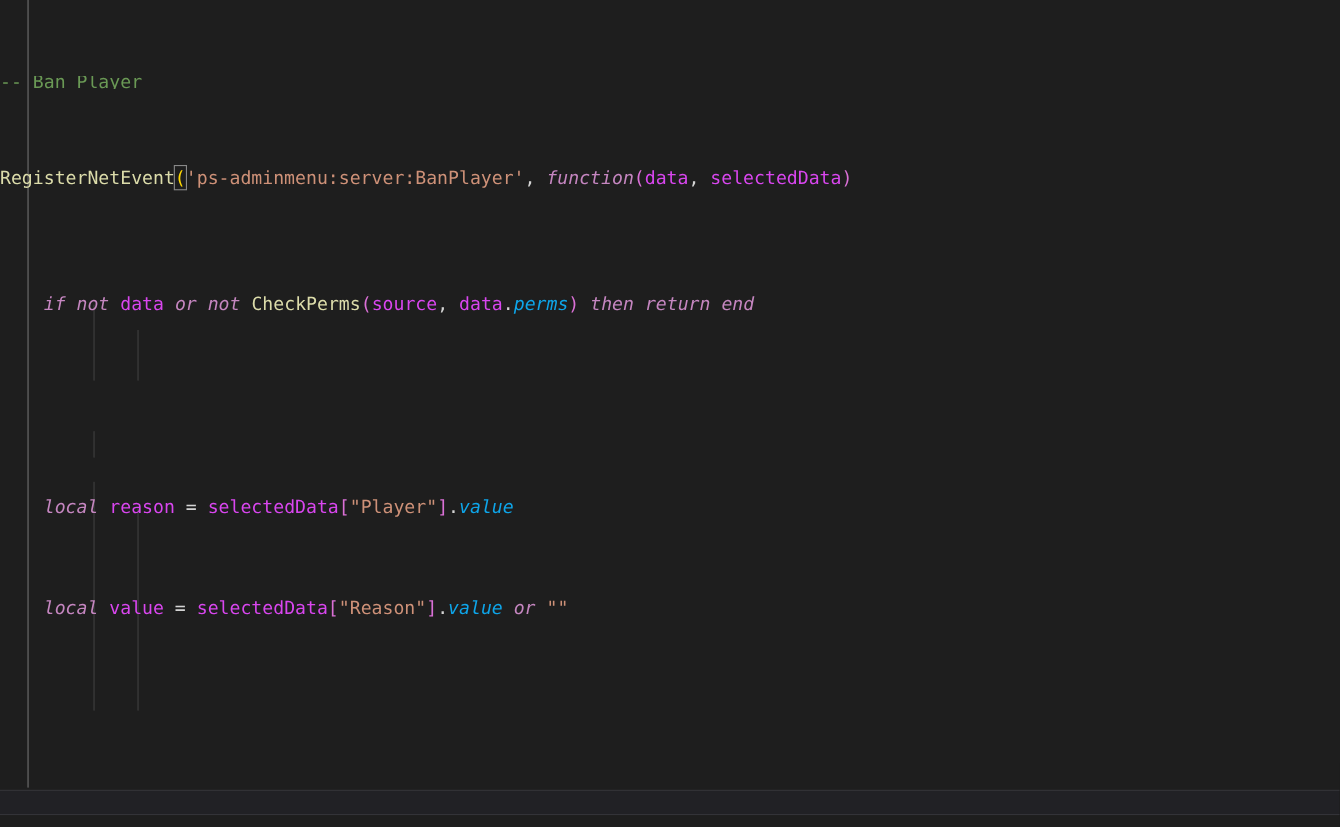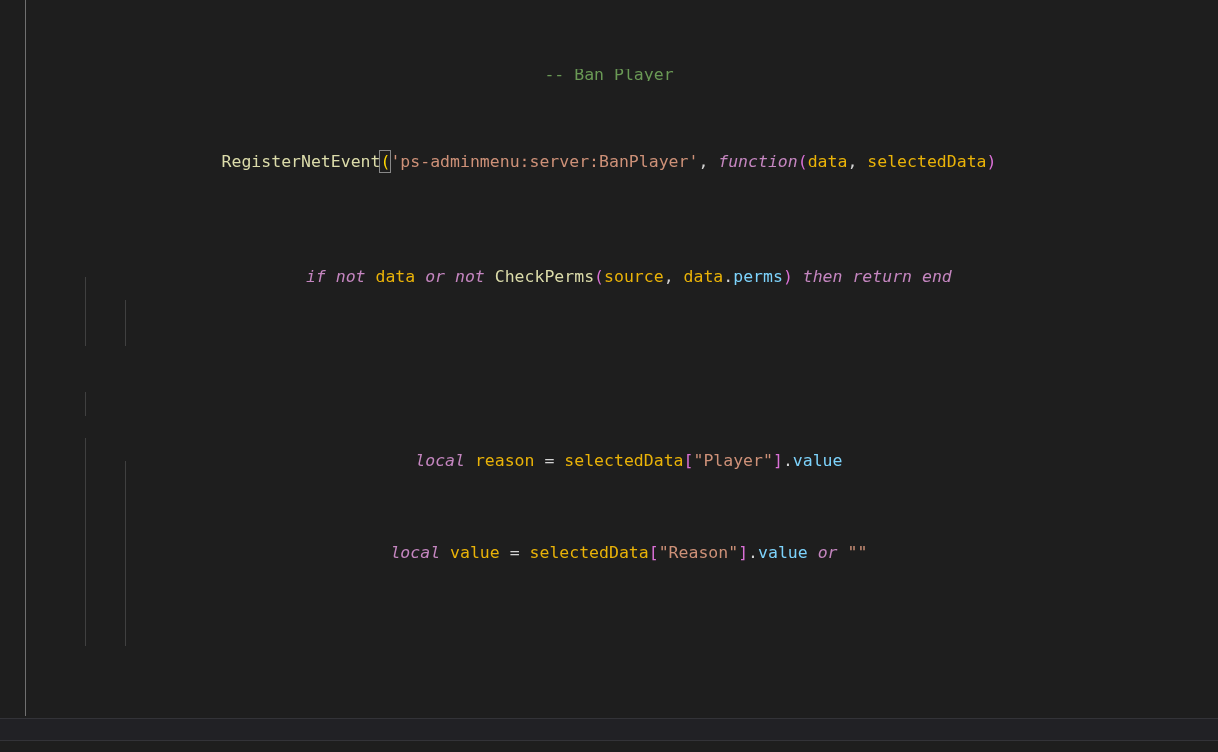--- a/index.html
+++ b/index.html
@@ -13,21 +13,20 @@
     font-family: "DejaVu Sans Mono", "Liberation Mono", monospace;
   }
   #editor {
     position: relative;
     width: 1218px; height: 752px;
     background: #1e1e1e;
     color: #d4d4d4;
     font-size: 16.5px;
     line-height: 23px;
     overflow: hidden;
-    text-align: center;
   }
   #code {
     position: relative;
     padding-top: 0px;
     white-space: pre;
   }
   .ln {
     position: relative;
     height: 23px;
     line-height: 23px;
@@ -58,22 +57,22 @@
     outline: 1px solid #888888;
     outline-offset: 0px;
     padding: 1px 0;
   }
 
   
   .cmt  { color: #6A9955; }
   .kw   { color: #C586C0; font-style: italic; }   
   .str  { color: #CE9178; }   
   .fn   { color: #DCDCAA; }   
-  .var  { color: #eab308; }   
-  .prop { color: #7dd3fc; }   
+  .var  { color: #d946ef; }   
+  .prop { color: #0ea5e9; font-style: italic; }   
   .op   { color: #D4D4D4; }   
   .p0   { color: #FFD700; }   
   .p1   { color: #DA70D6; }
 </style>
 </head>
 <body>
 
 <div id="editor">
 
   <div class="guides">

